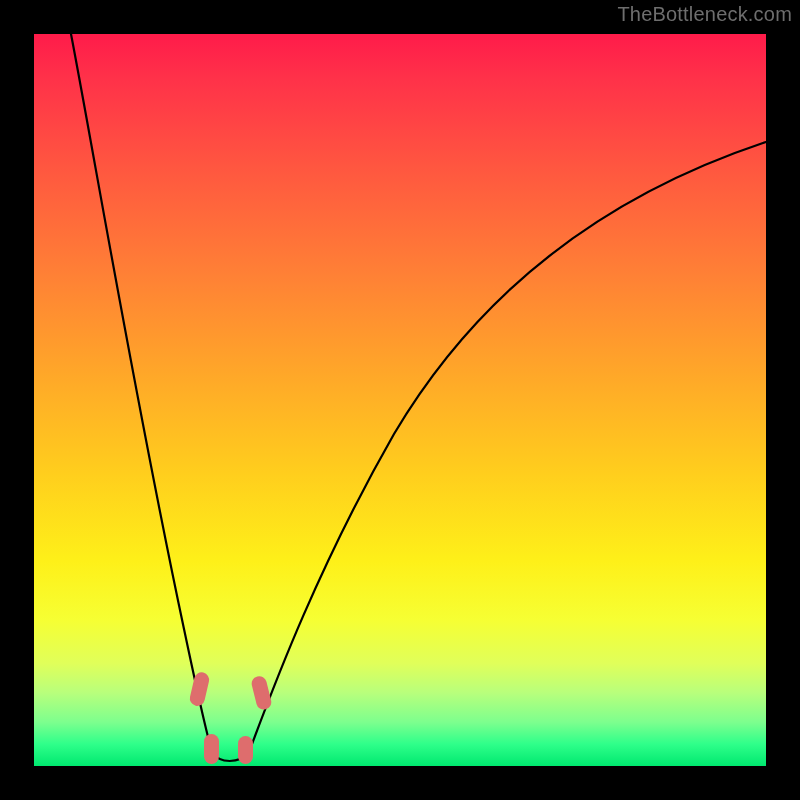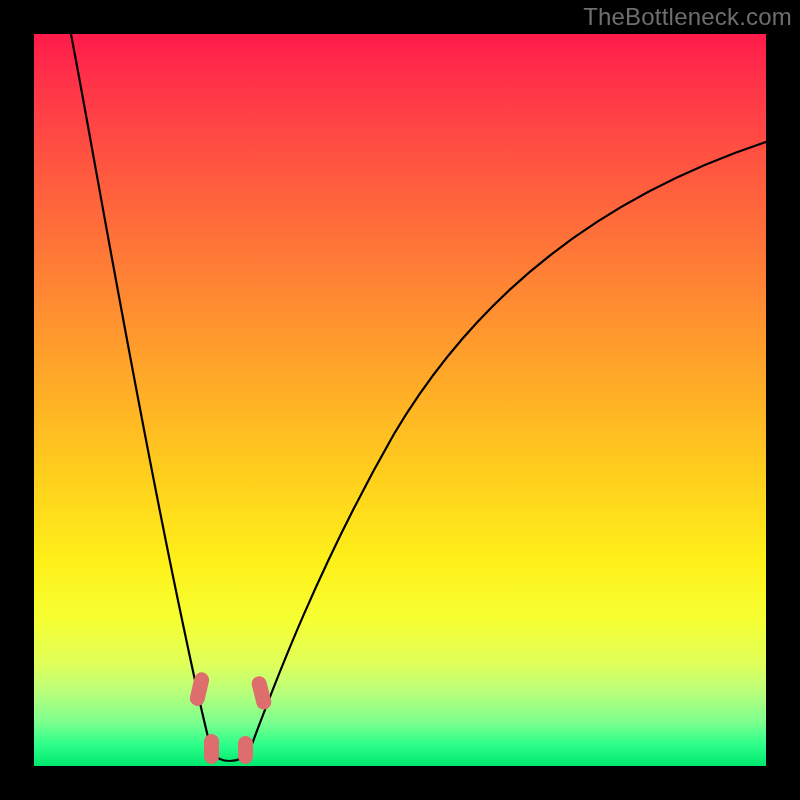--- a/index.html
+++ b/index.html
@@ -41,21 +41,21 @@
       #7dff8e 94%,
       #2fff8a 97%,
       #00e86f 100%
     );
   }
   .watermark {
     position: absolute;
     right: 8px;
     top: 3px;
     color: #6e6e6e;
-    font-size: 24px;
+    font-size: 20px;
     letter-spacing: 0.2px;
     font-weight: 400;
   }
   svg.curves {
     position: absolute;
     left: 34px;
     top: 34px;
     width: 732px;
     height: 732px;
     overflow: visible;

